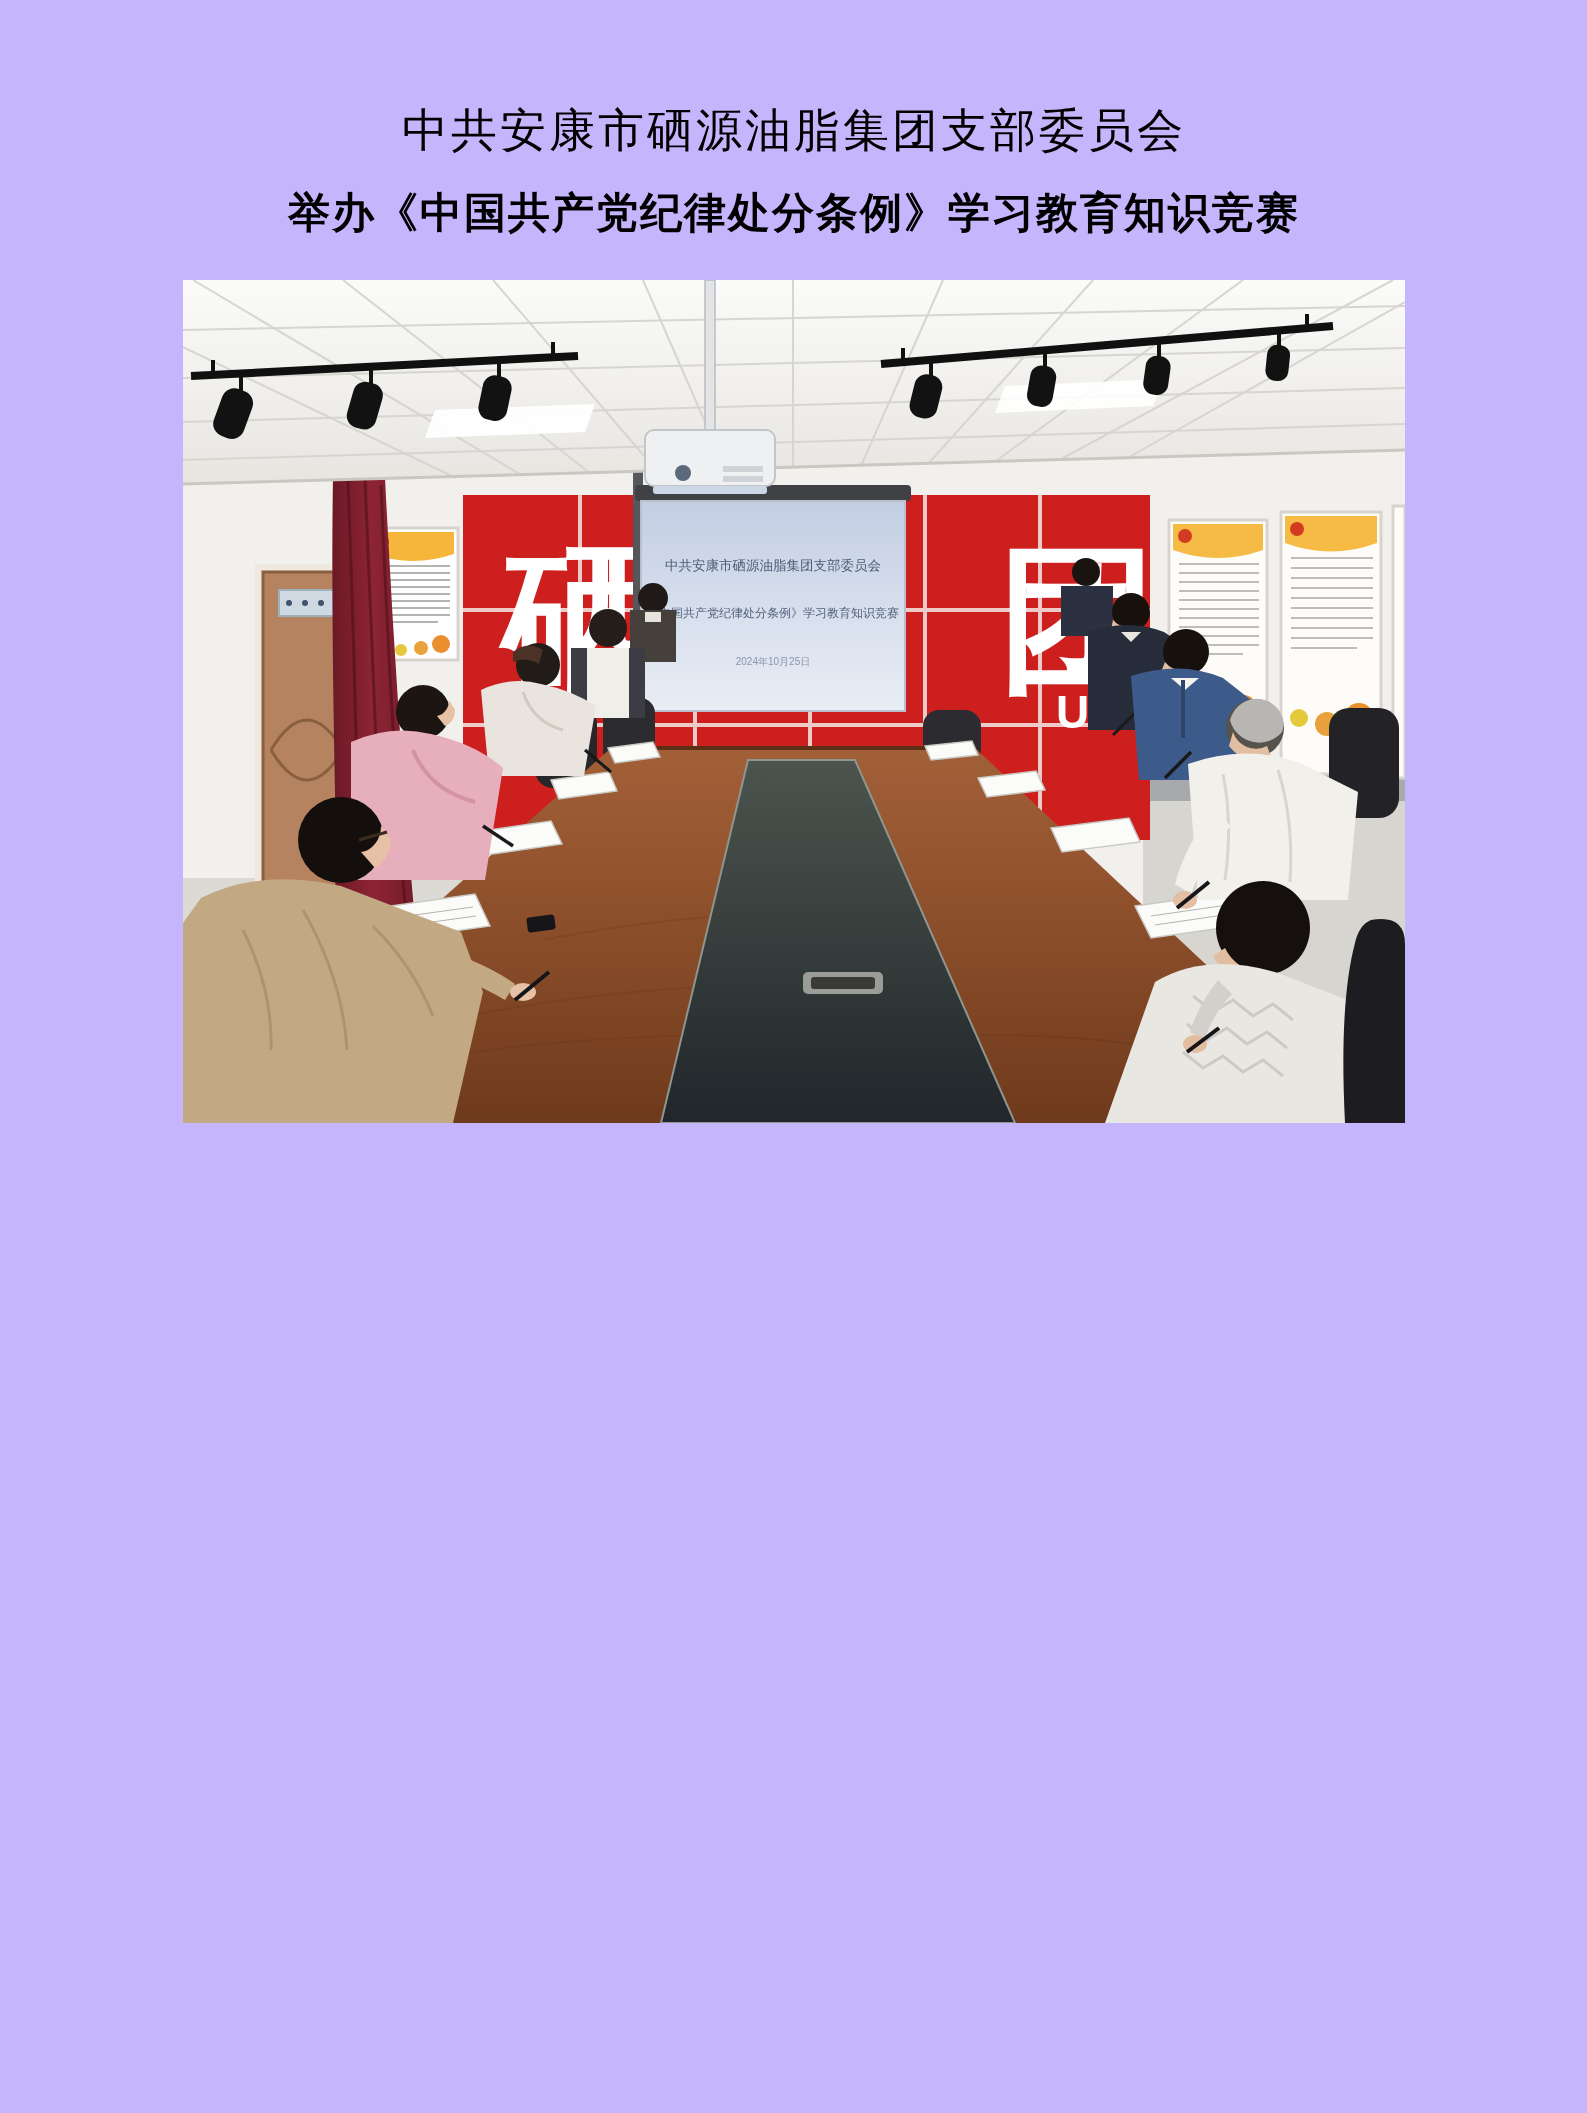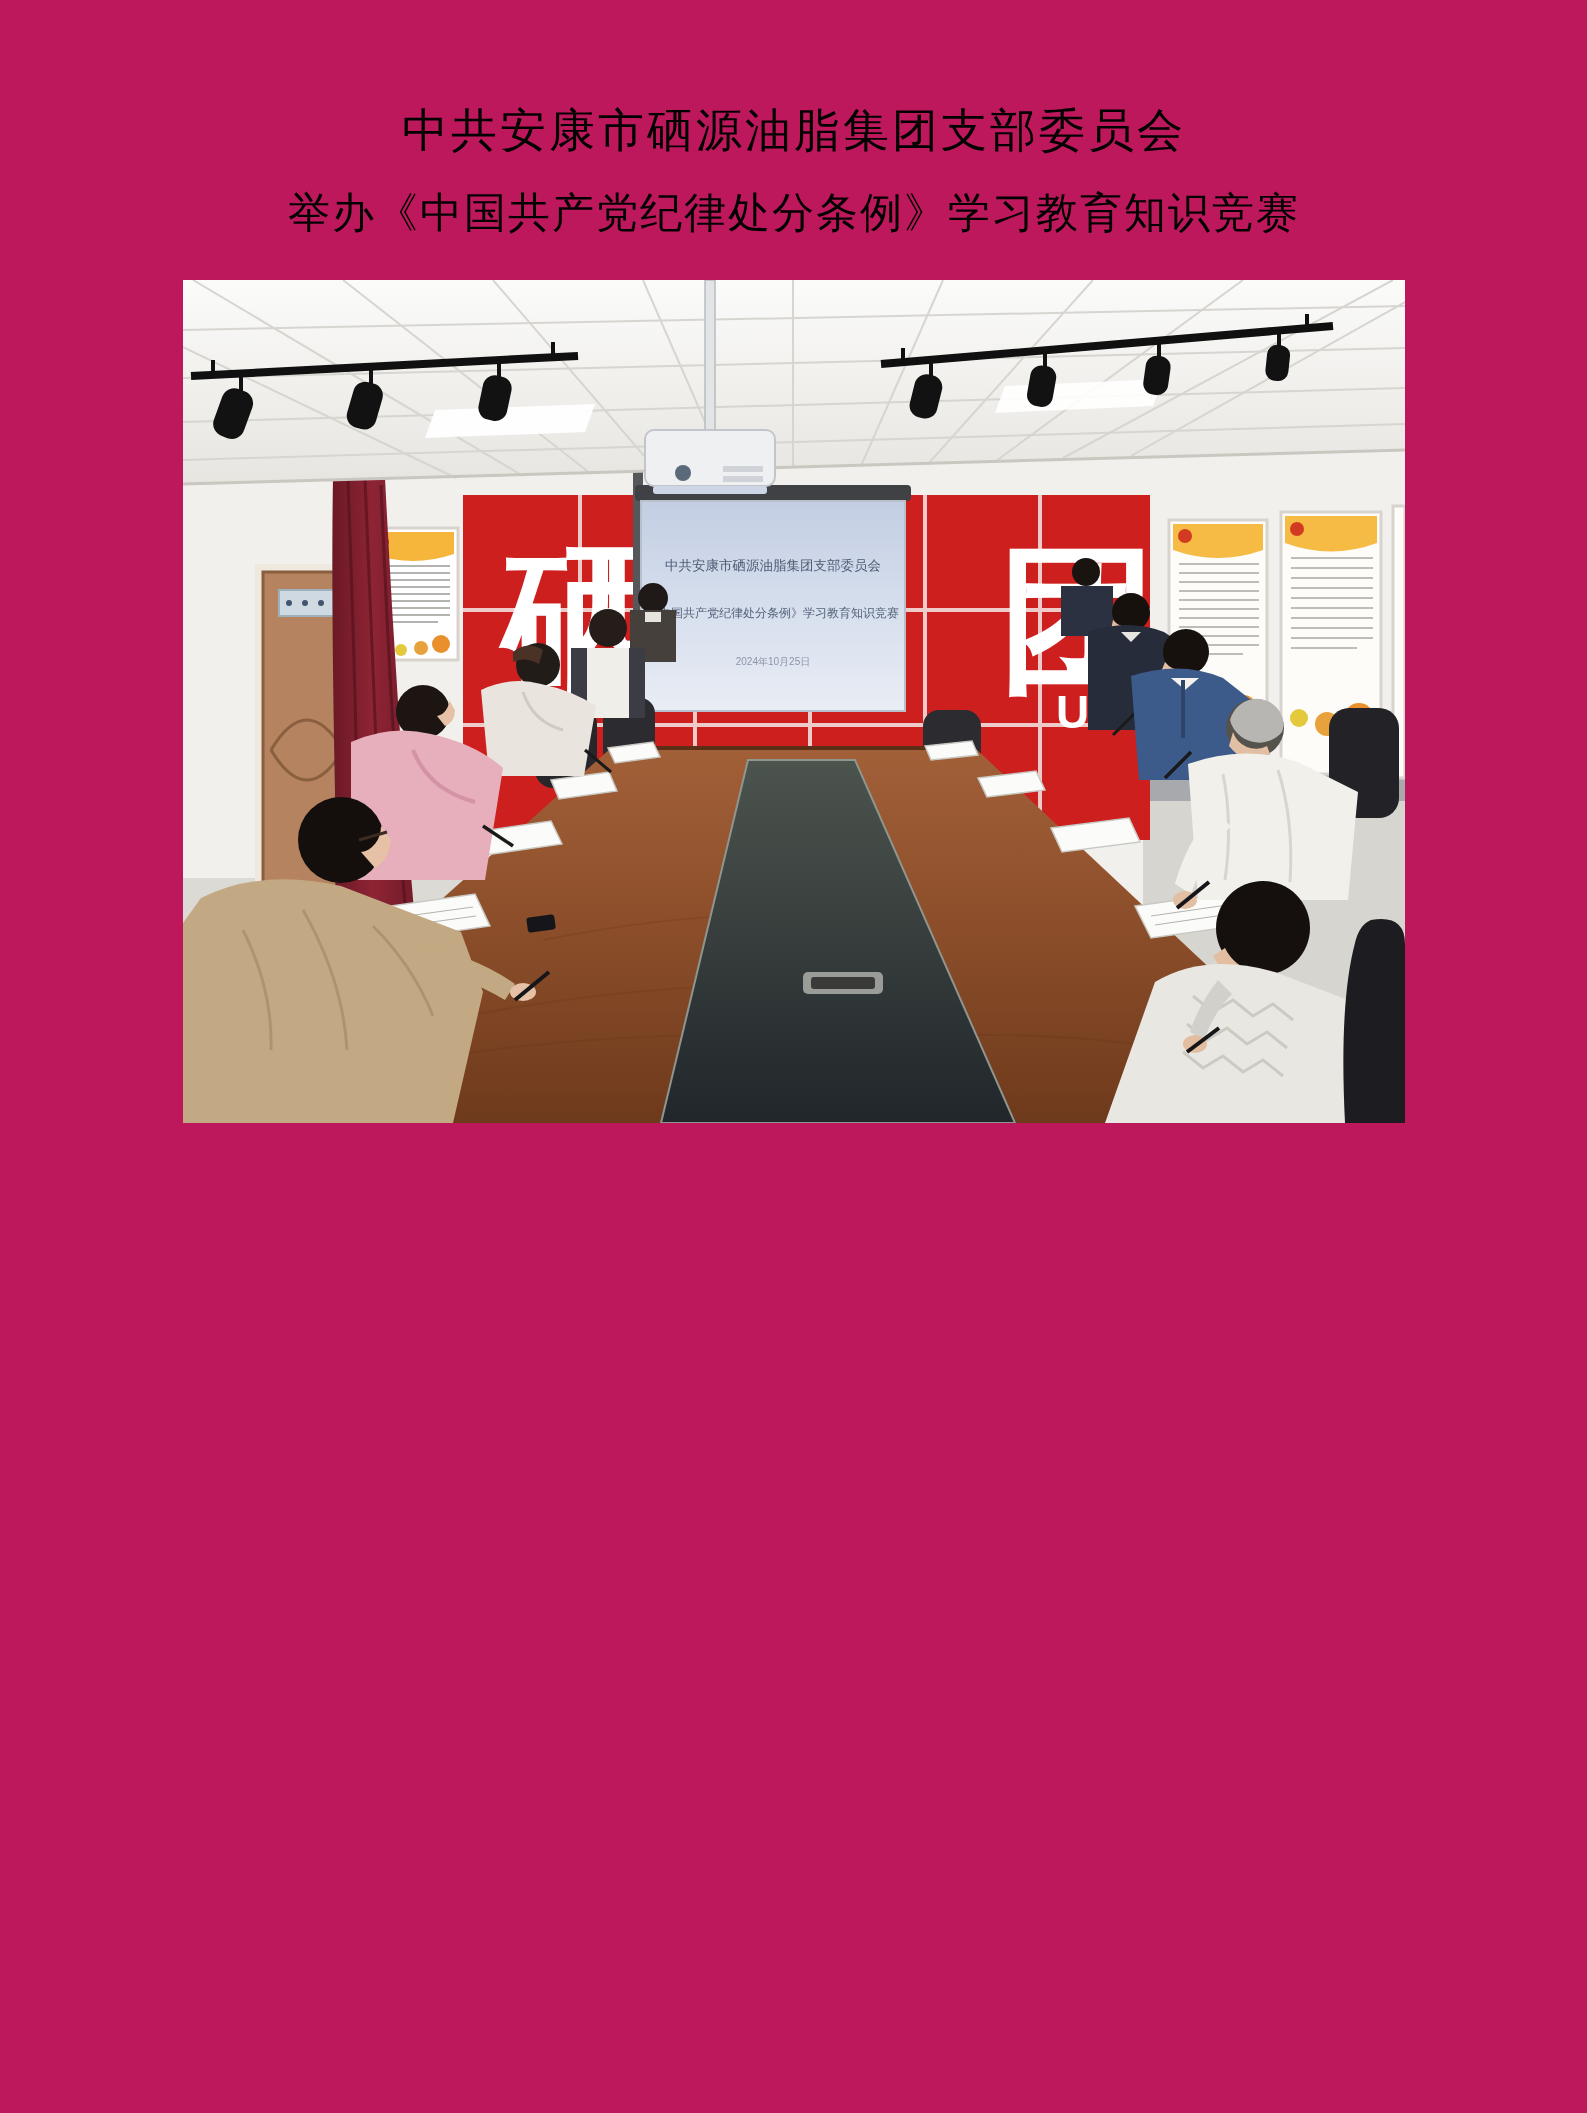--- a/index.html
+++ b/index.html
@@ -1,40 +1,40 @@
 <!DOCTYPE html>
 <html><head>
 <meta charset="utf-8">
 <style>
   html,body{margin:0;padding:0;background:#888;}
   .page{
     position:relative;
     width:1587px;height:2113px;
     margin:0 auto;
-    background:#be185d;
+    background:#c4b5fd;
     font-family:"Liberation Serif","DejaVu Serif",serif;
     color:#000;
     overflow:hidden;
   }
   .content{
     position:absolute;
     left:183px;top:96px;
     width:1222px;
   }
   .doc-title{
     font-size:46px;
     font-weight:500;
     text-align:center;
     letter-spacing:3px;
     margin:0 0 14px 0;
     line-height:70px;
   }
   .doc-subtitle{
     font-size:42px;
-    font-weight:400;
+    font-weight:700;
     text-align:center;
     letter-spacing:2px;
     margin:0 0 34px 0;
     line-height:66px;
   }
   .doc-para{
     font-size:43px;
     line-height:80px;
     margin:0;
     text-align:justify;

